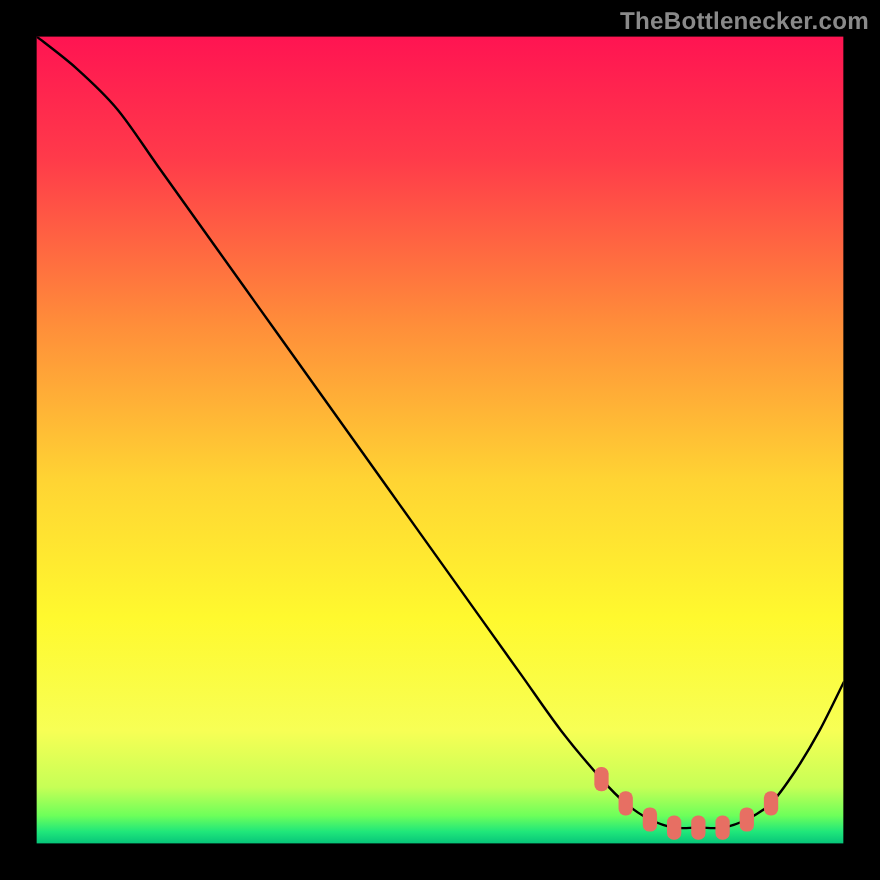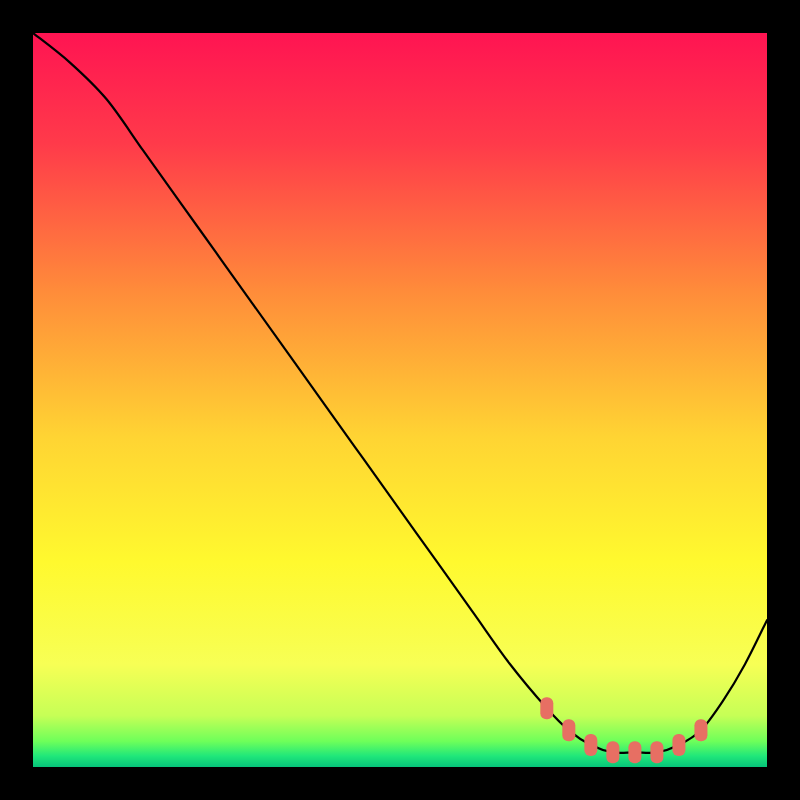--- a/index.html
+++ b/index.html
@@ -38,20 +38,21 @@
     font-size: 22px;
     font-weight: 600;
     color: #8a8a8a;
     letter-spacing: 0.2px;
   }
 </style>
 </head>
 <body>
 
 <div class="frame">
+  <div class="watermark">TheBottlenecker.com</div>
   <div class="plot">
     <svg viewBox="0 0 734 734">
       <defs>
         <linearGradient id="bg-grad" x1="0" y1="0" x2="0" y2="1">
             <stop offset="0%" stop-color="#ff1452"></stop>
             <stop offset="15%" stop-color="#ff3a4a"></stop>
             <stop offset="35%" stop-color="#ff8b3a"></stop>
             <stop offset="55.00000000000001%" stop-color="#ffd433"></stop>
             <stop offset="72%" stop-color="#fff92e"></stop>
             <stop offset="86%" stop-color="#f7ff55"></stop>

